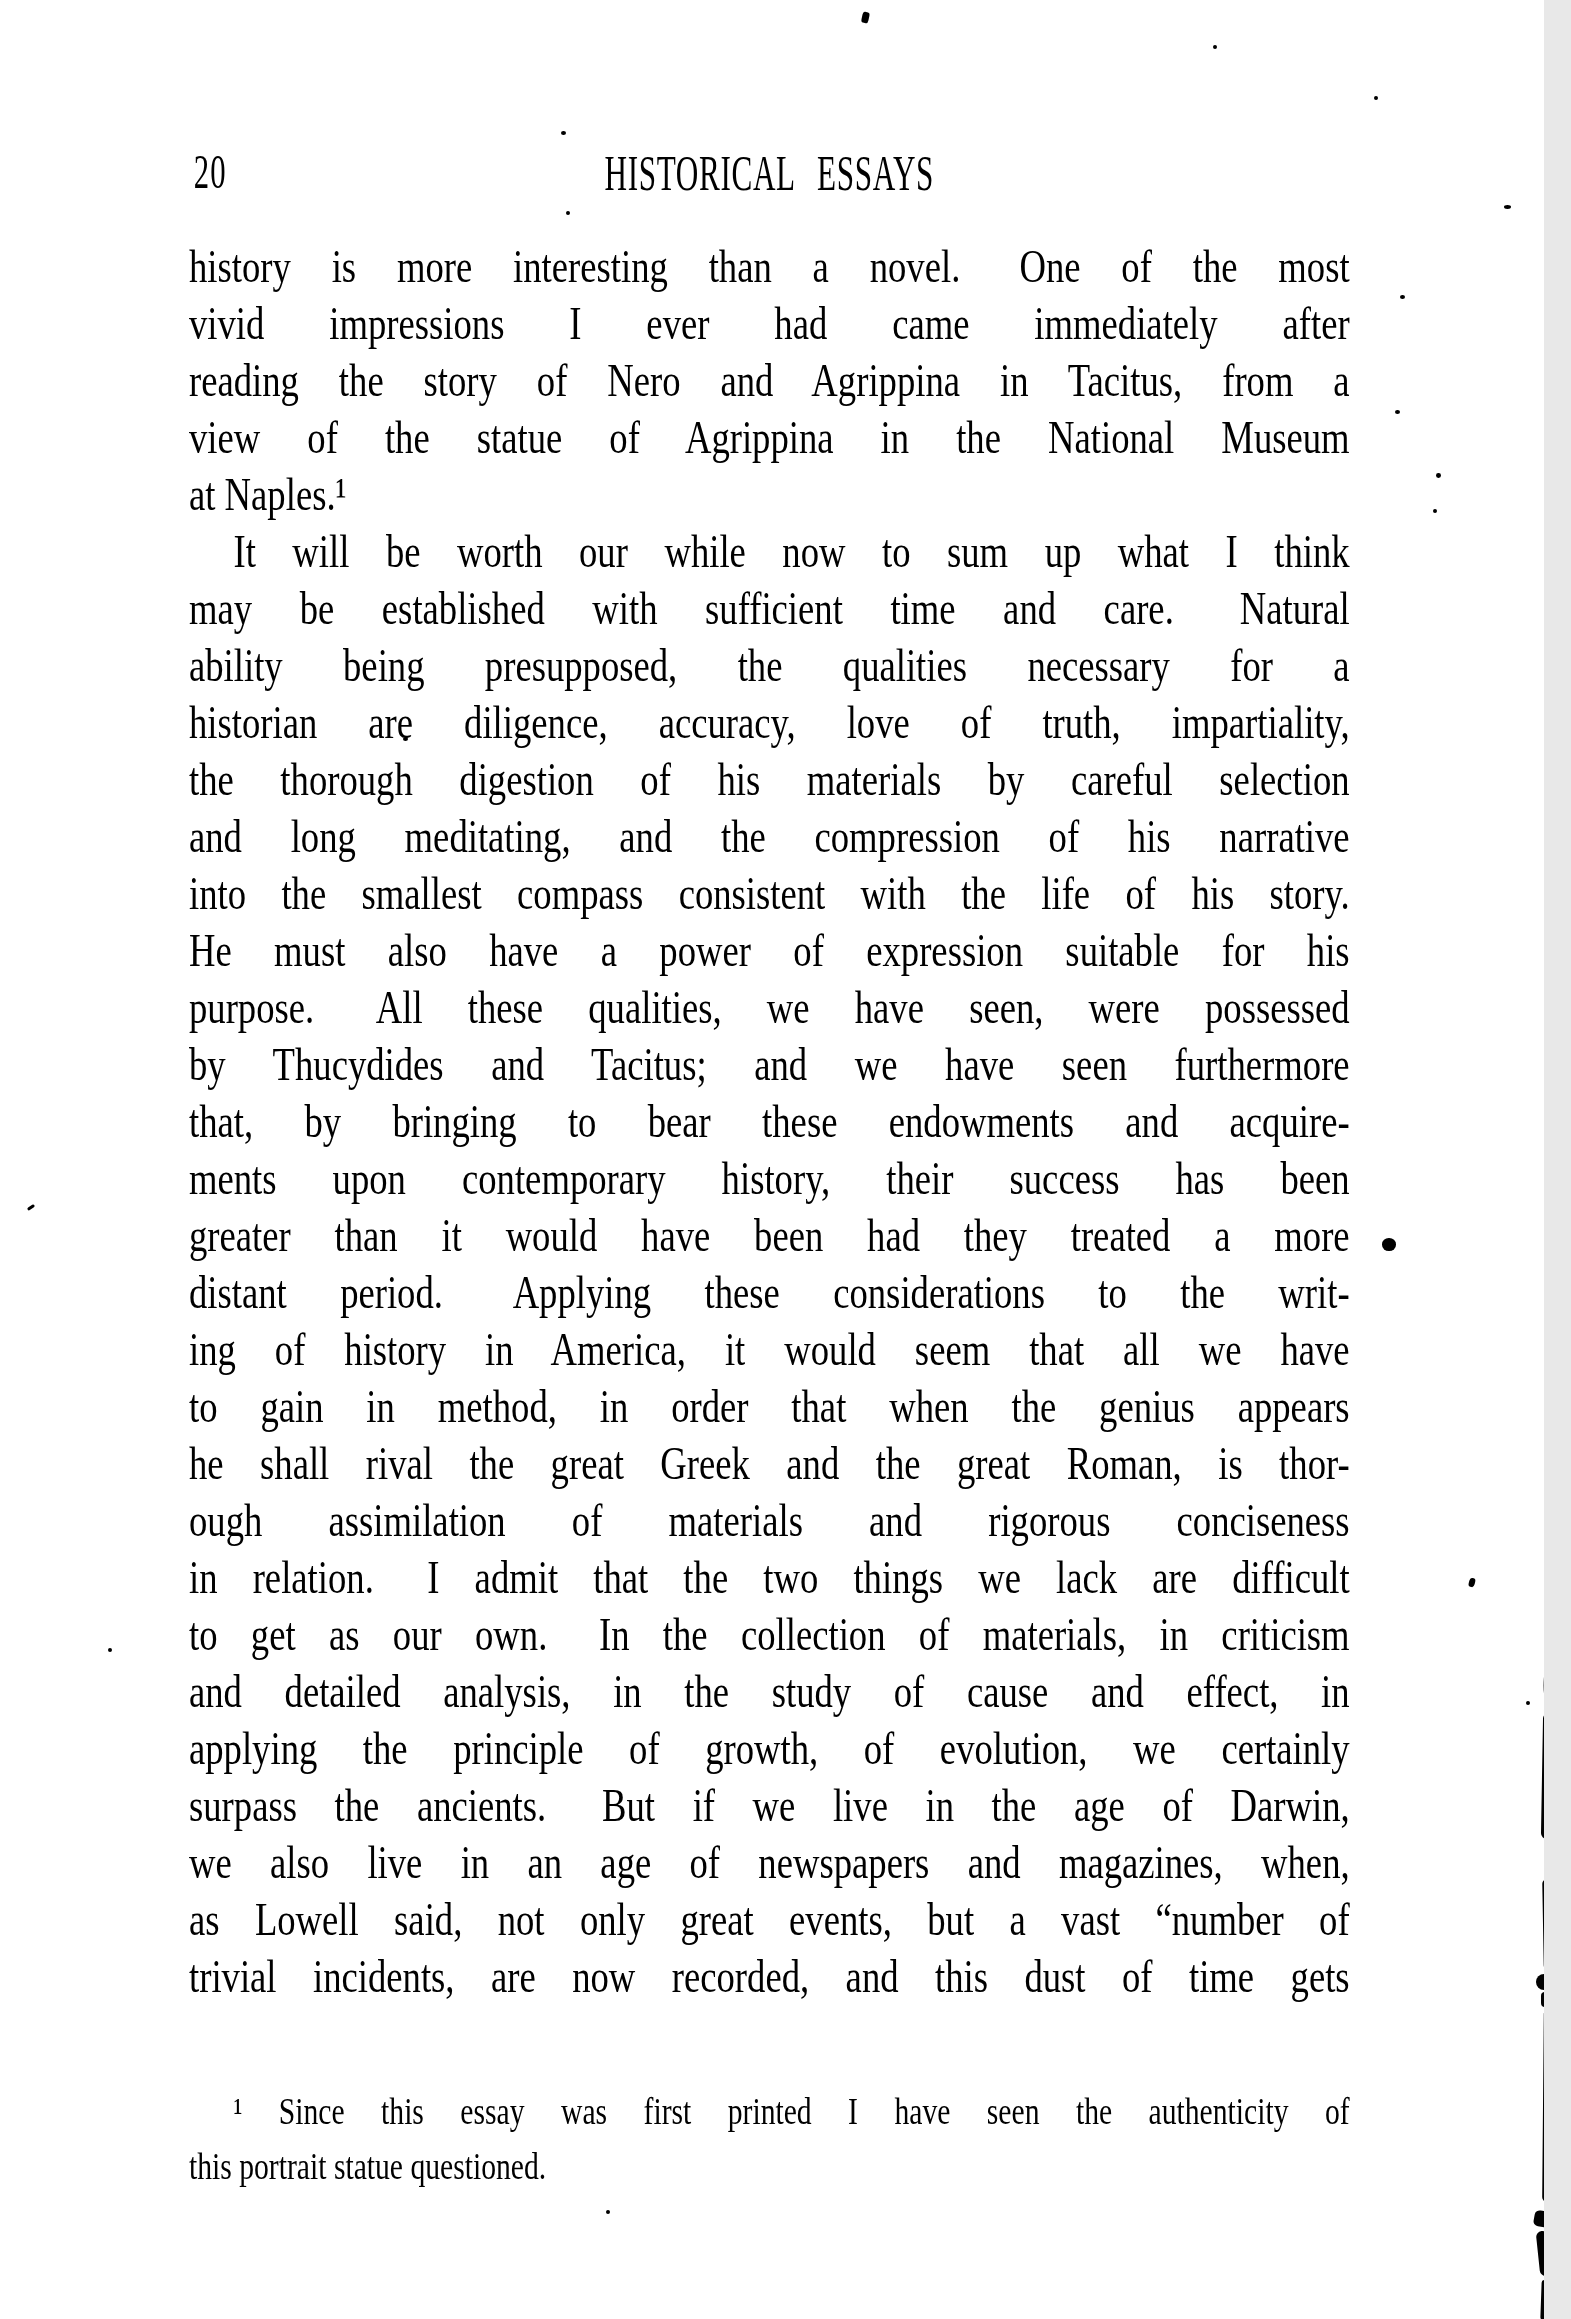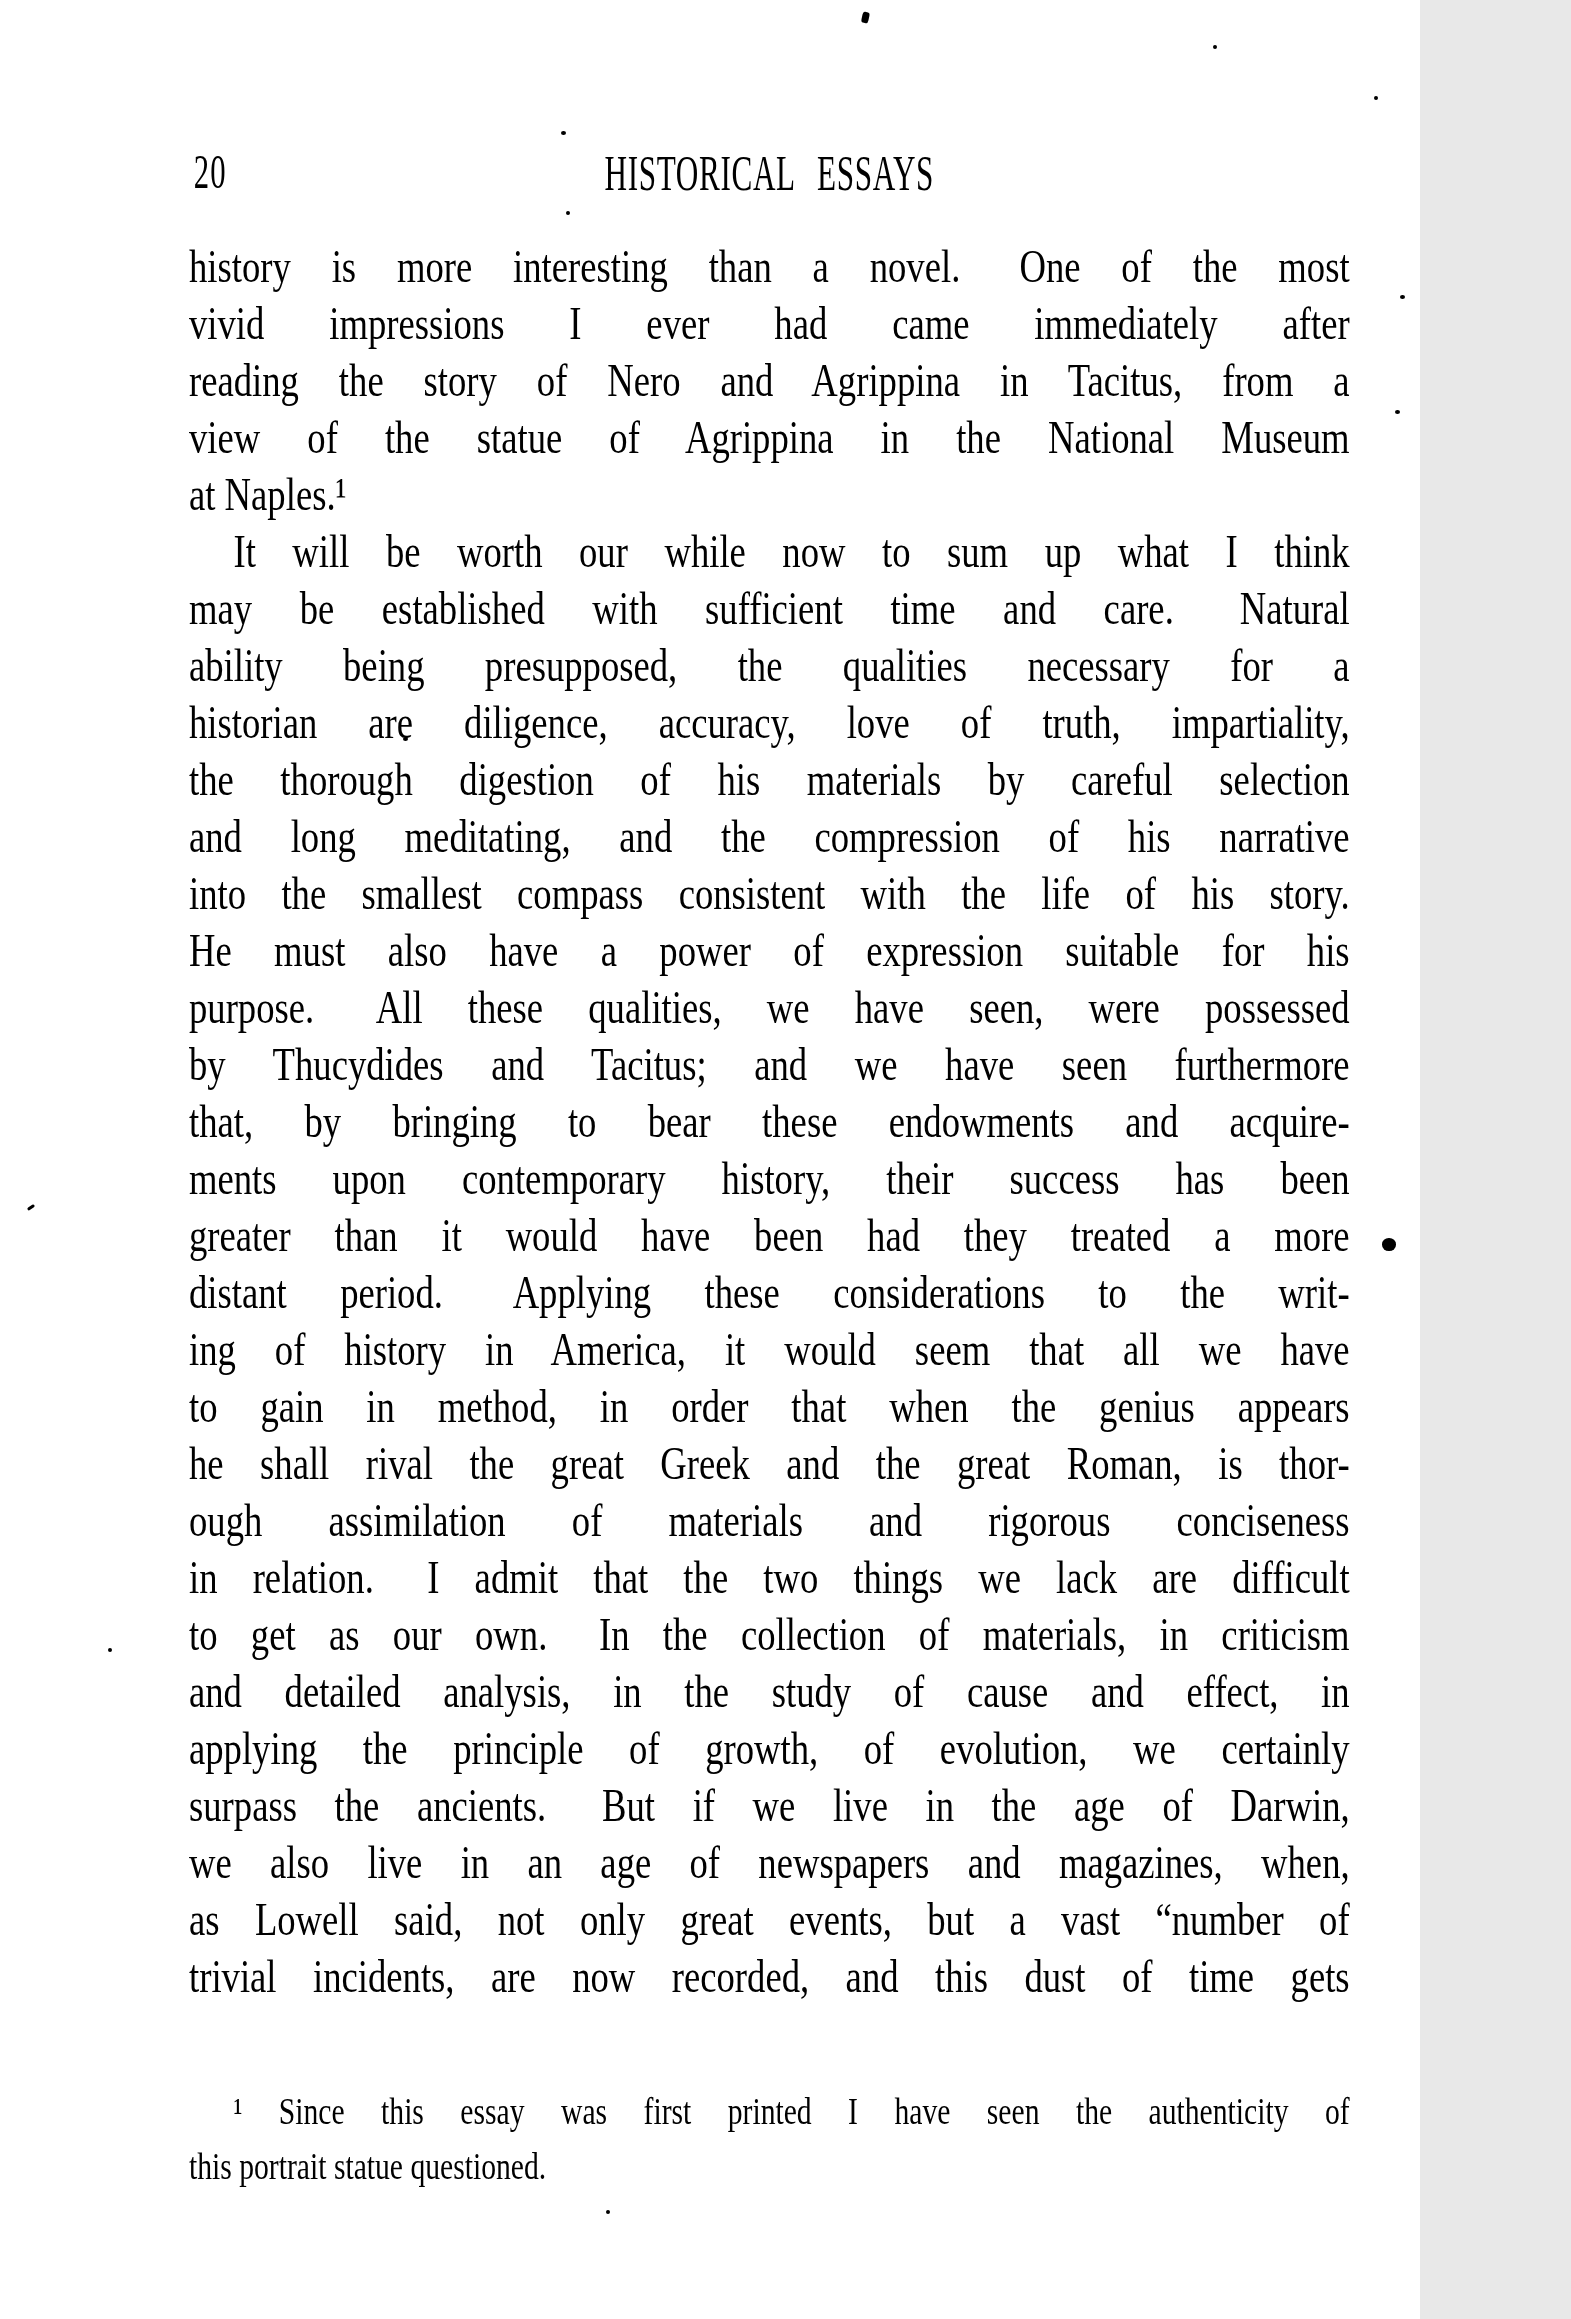--- a/index.html
+++ b/index.html
@@ -1,17 +1,17 @@
 <!DOCTYPE html>
 <html><head>
 <meta charset="utf-8">
 <style>
   html, body { margin: 0; padding: 0; background: #e8e8e8; }
   #page {
-    position: relative; width: 1420px; height: 2319px;
+    position: relative; width: 1544px; height: 2319px;
     background: #ffffff; overflow: hidden;
     font-family: "Liberation Serif", "DejaVu Serif", serif;
     color: #000000;
   }
   .text-col {
     position: absolute; left: 189px; top: 145px; width: 1488px;
     transform: scaleX(0.78); transform-origin: 0 0;
   }
   .header { position: relative; height: 93px; }
   .page-num {

